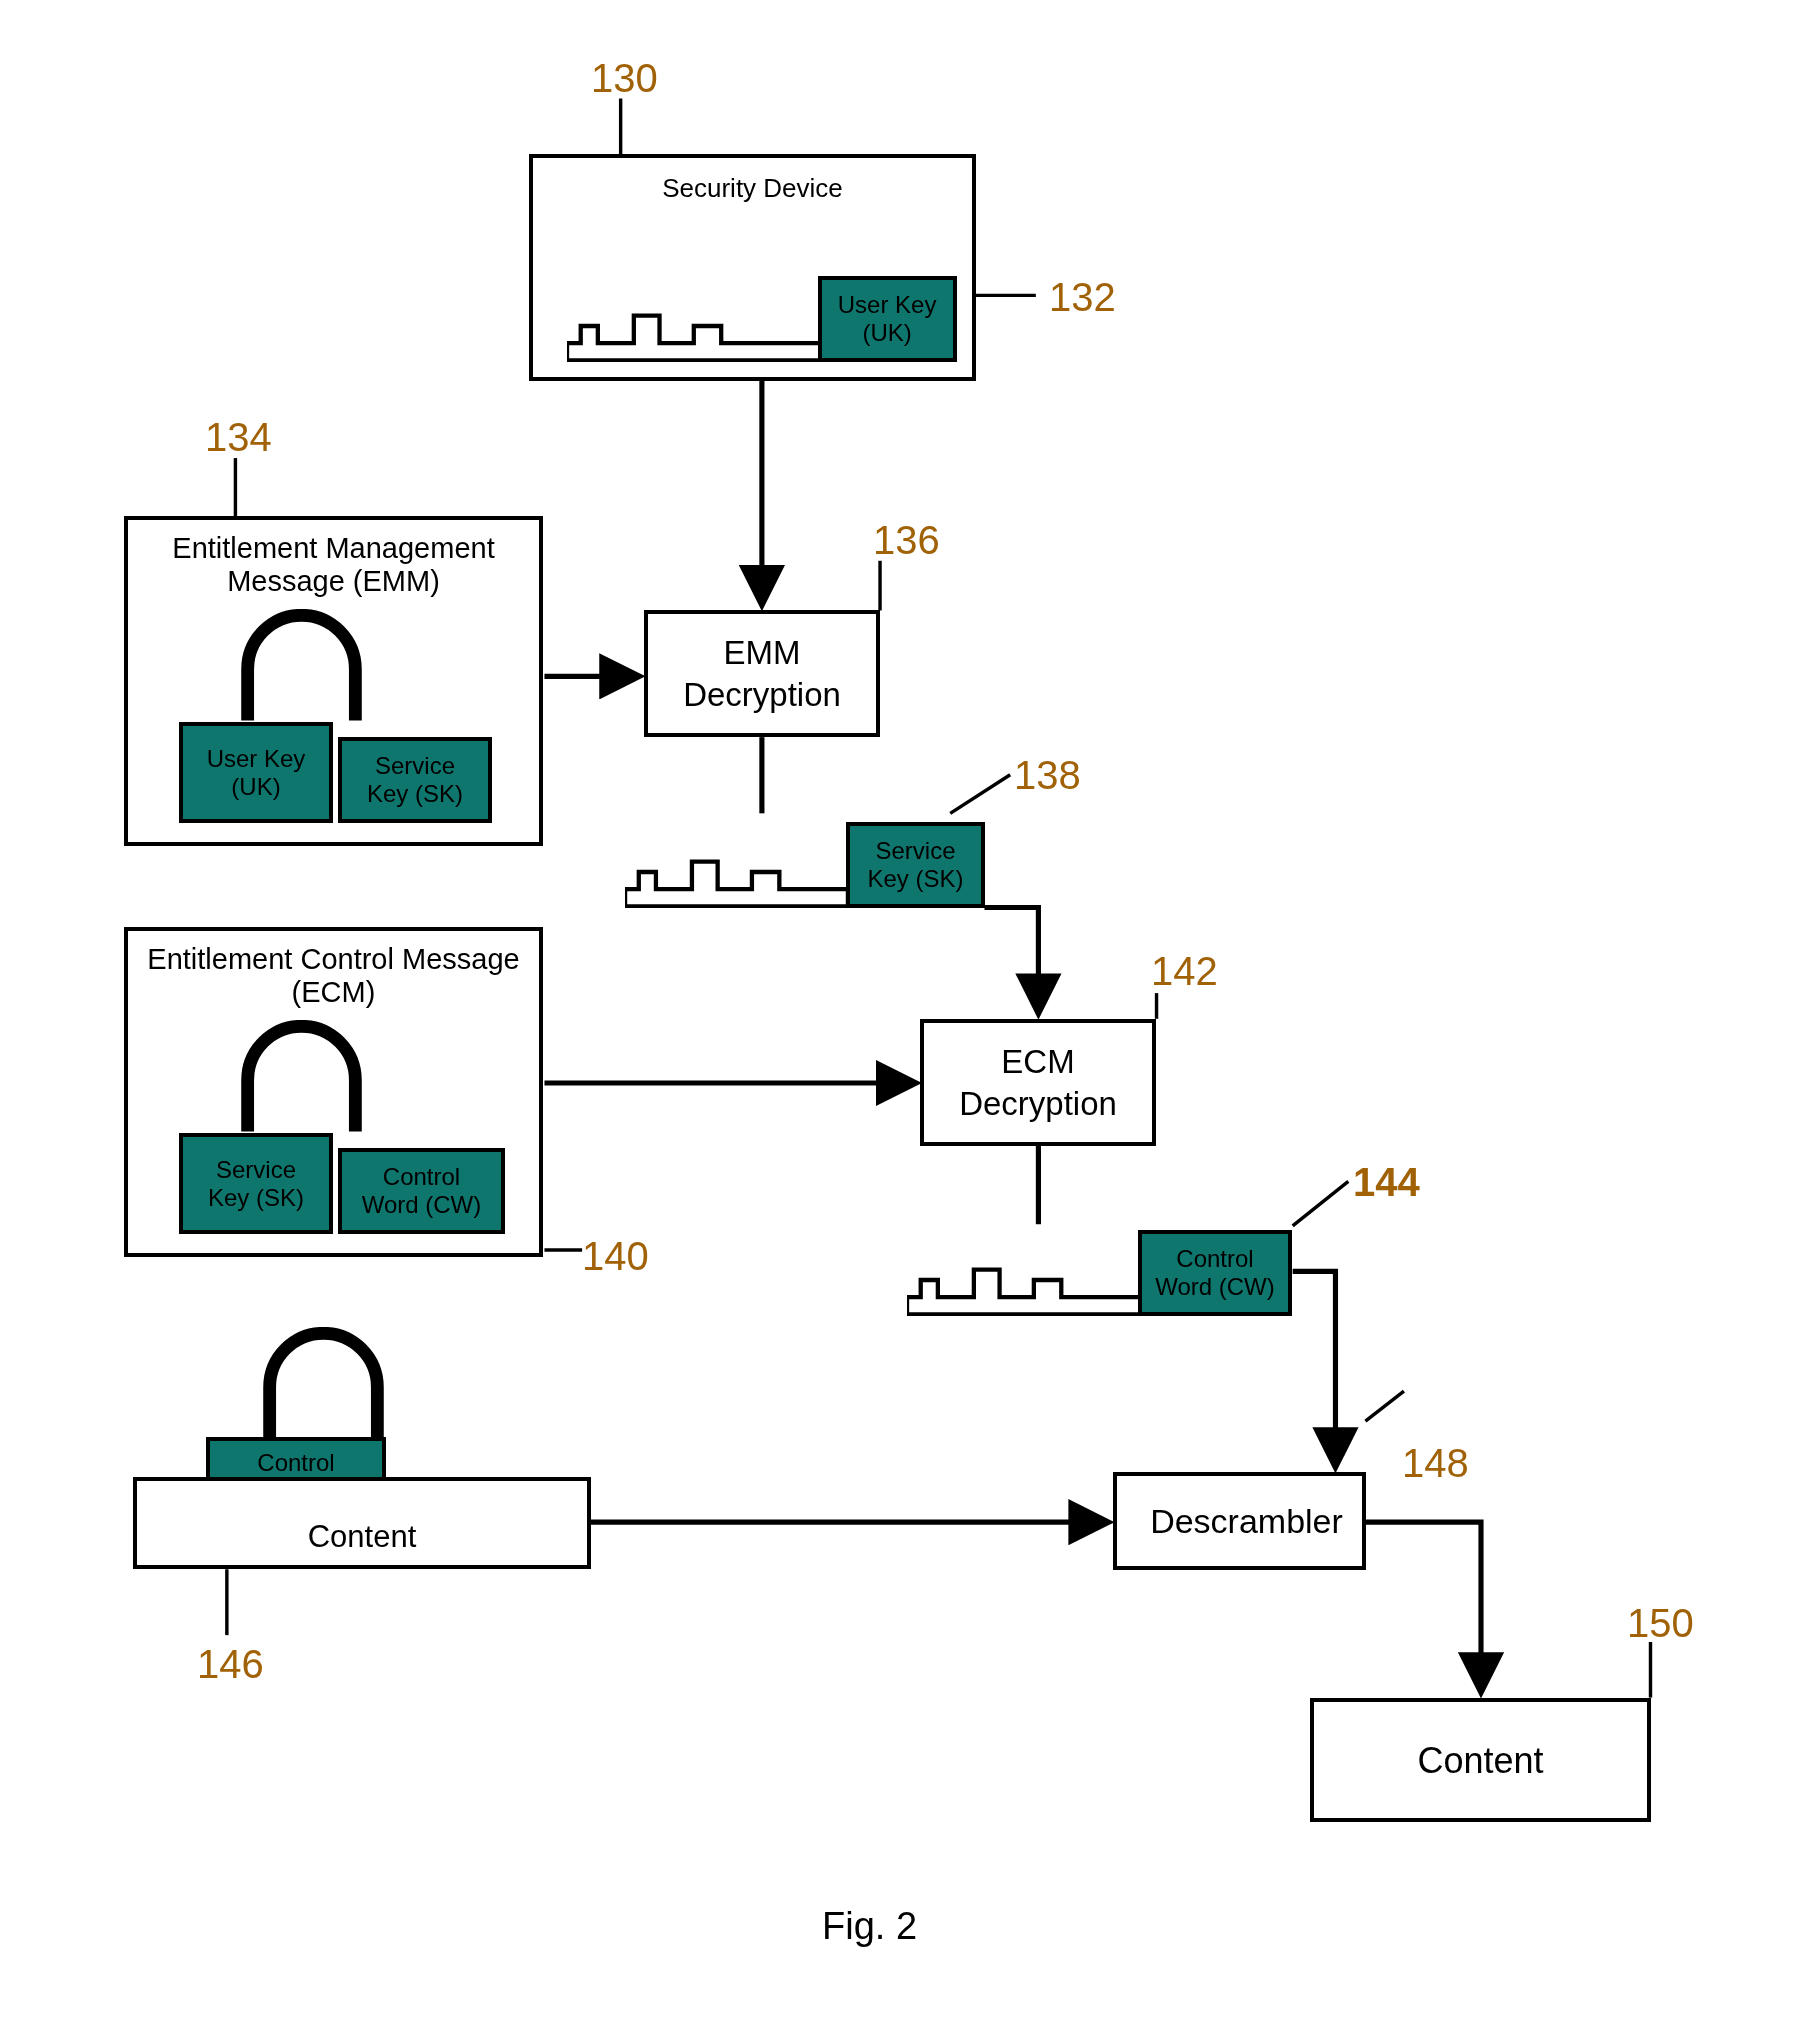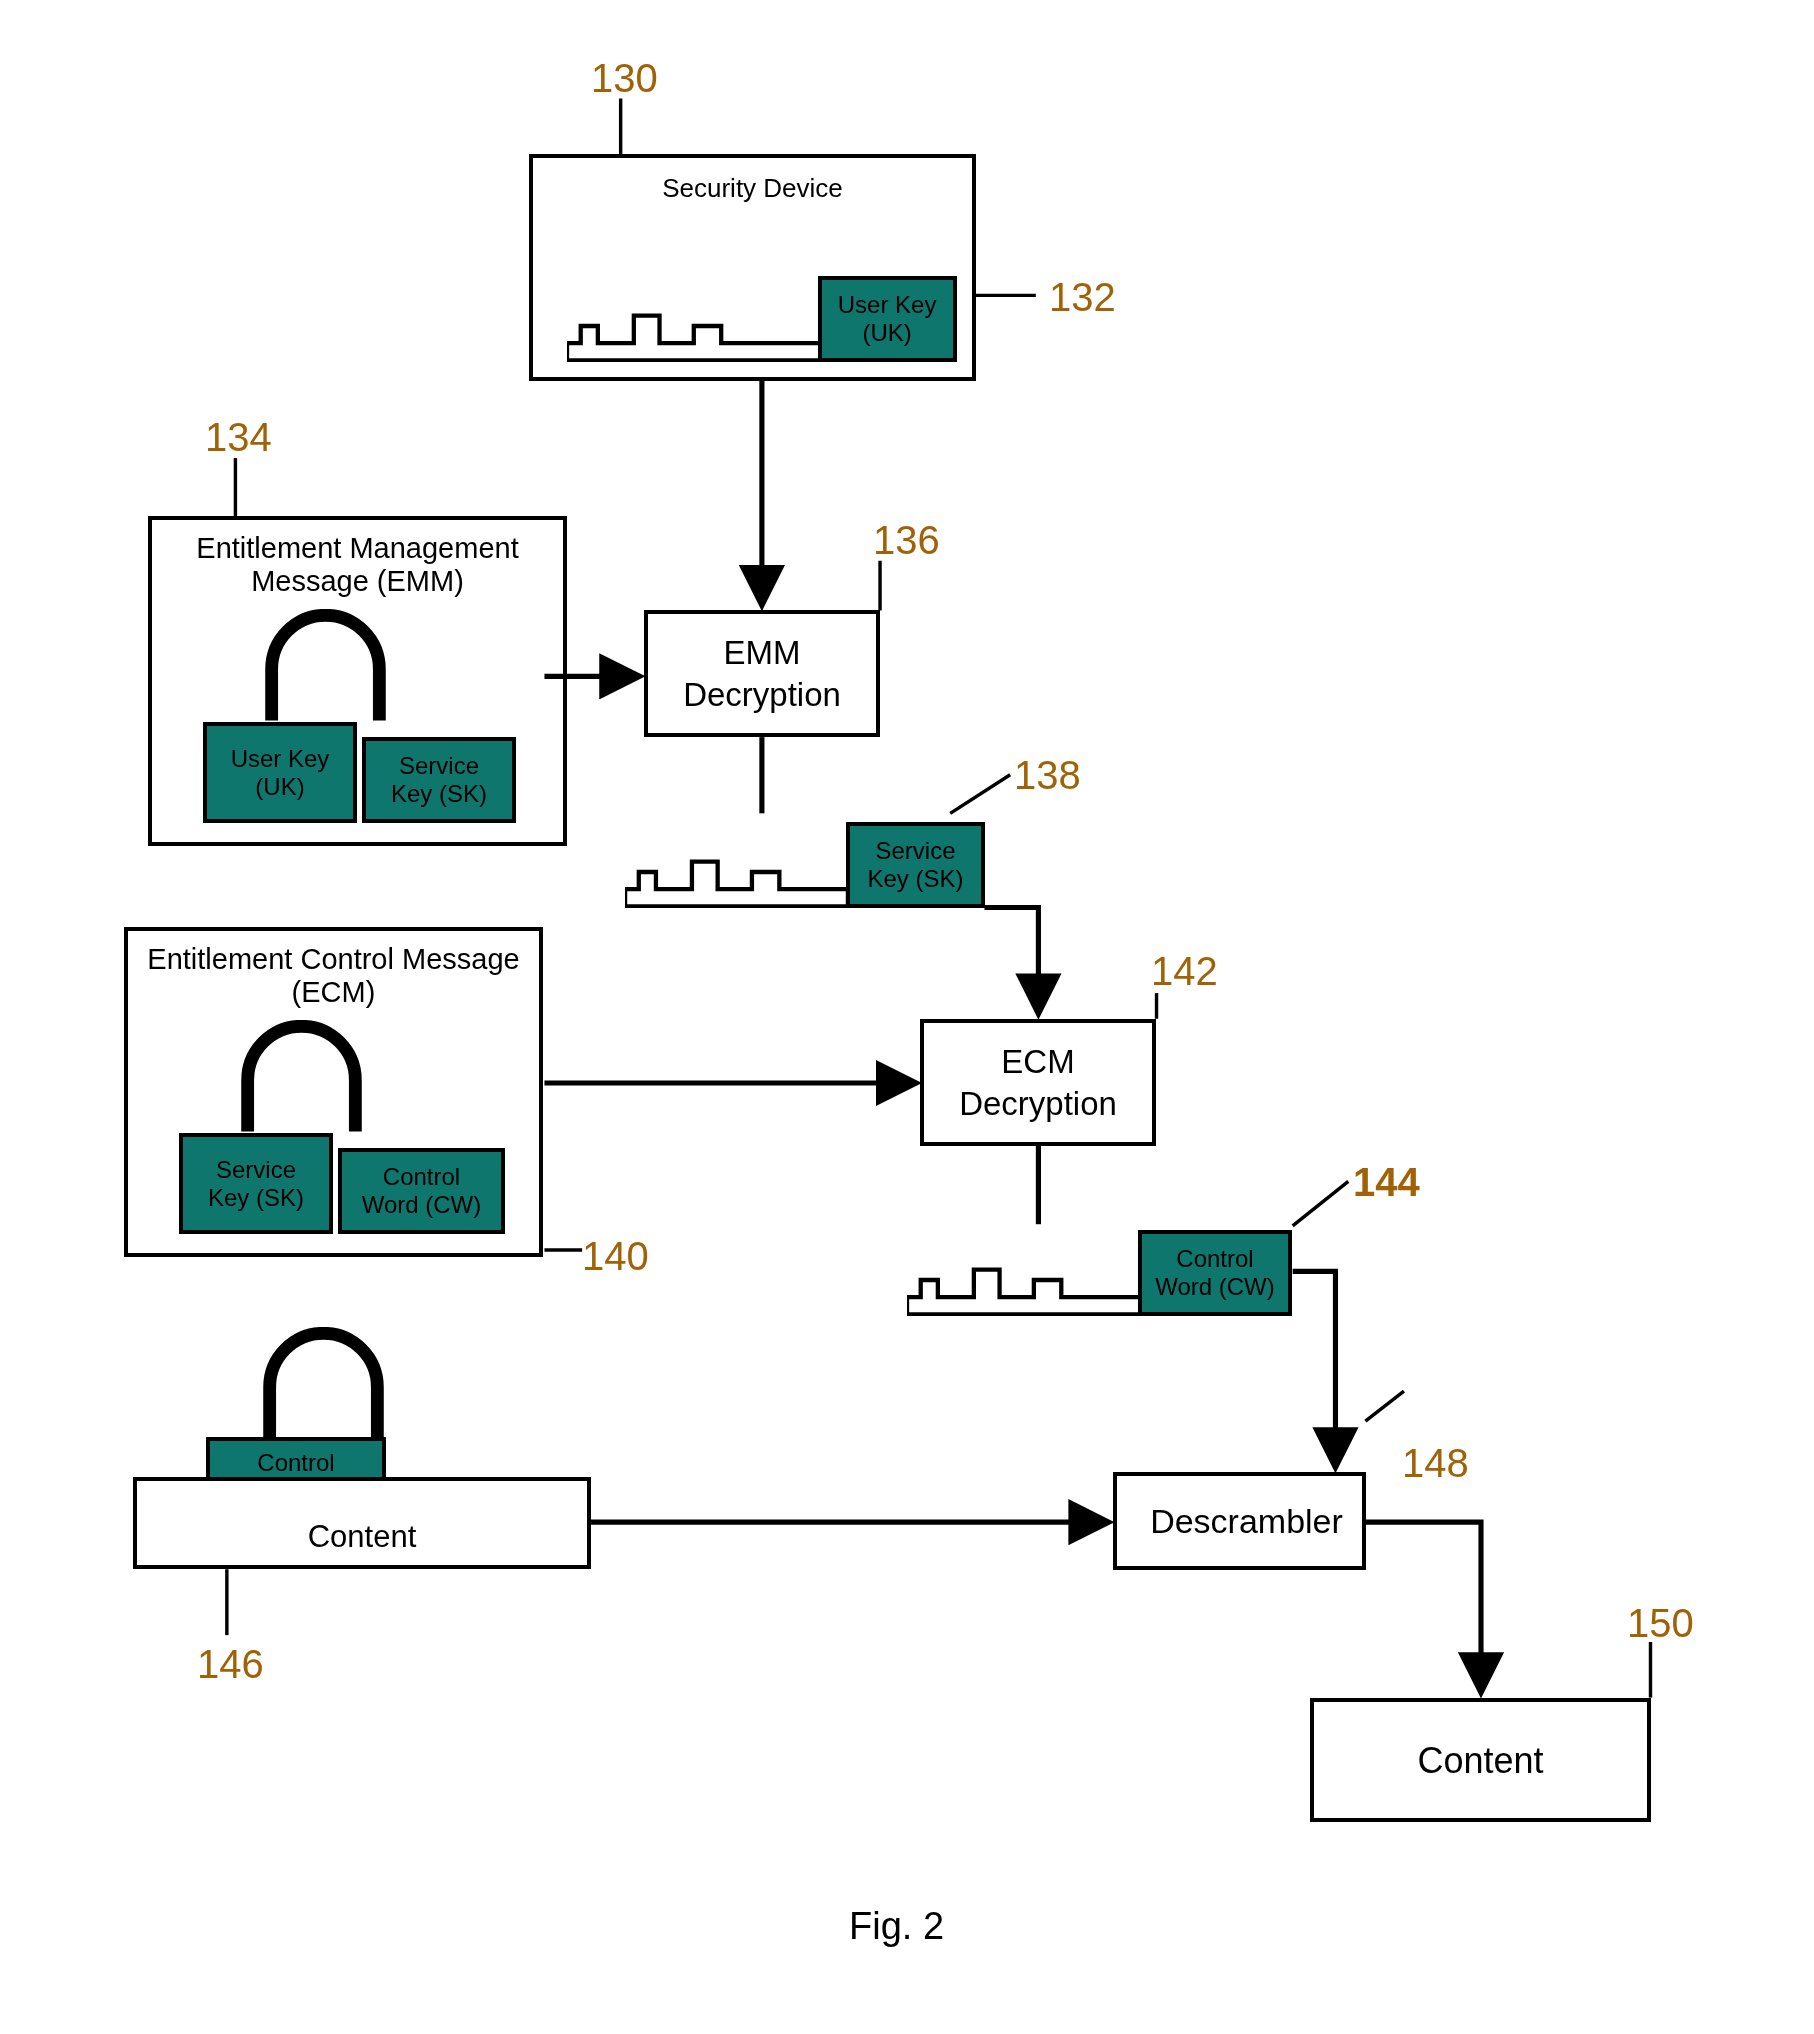--- a/index.html
+++ b/index.html
@@ -84,21 +84,21 @@
 
   <svg style="position:absolute; left:34px; bottom:15.4px;" width="257" height="60" viewBox="0 0 300 70">
     <path d="M0 68 L0 48 L16 48 L16 28 L36 28 L36 48 L78 48 L78 16 L108 16 L108 48 L148 48 L148 28 L180 28 L180 48 L300 48 L300 68 Z" fill="none" stroke="#000" stroke-width="5"></path>
   </svg>
   <div class="tiny-box" style="right:15.4px; bottom:15.4px; width:139px; height:86px;">
     <div class="key-label" style="white-space:pre-line;">User Key
 (UK)</div>
   </div>
 </div>
 
-<div class="msg-box" style="left:124px; top:516px; width:419px; height:330px;margin-left:24px;">
+<div class="msg-box" style="left:124px; top:516px; width:419px; height:330px;">
   <div class="msg-title" style="position:absolute; top:12px; left:0; right:0;">Entitlement Management
 Message (EMM)</div>
 
   <svg style="position:absolute; left:94px; top:89px;" width="159" height="116" viewBox="0 0 186 135">
     <path d="M30 130 L30 70 A63 63 0 0 1 156 70 L156 130" fill="none" stroke="#000" stroke-width="15"></path>
   </svg>
   <div class="tiny-box" style="left:51px; bottom:19px; width:154px; height:101px;">
     <div class="key-label" style="white-space:pre-line;">User Key
 (UK)</div>
   </div>
@@ -168,21 +168,21 @@
 </div>
 
 <div class="box" style="left:1113px; top:1472px; width:253px; height:98px;padding-left:14px;">
   <div class="inner-text" style="font-size:34px;">Descrambler</div>
 </div>
 
 <div class="box" style="left:1310px; top:1698px; width:341px; height:124px;">
   <div class="inner-text" style="font-size:36px;">Content</div>
 </div>
 
-<div class="caption" style="left:822px; top:1905px;margin-left:27px;">Fig. 2</div>
+<div class="caption" style="left:822px; top:1905px;">Fig. 2</div>
 
 <svg class="overlay" viewBox="0 0 2119 2377" width="1814" height="2035">
   <defs>
     <marker id="arrow" viewBox="0 0 12 12" refX="10" refY="6" markerWidth="9" markerHeight="9" orient="auto-start-reverse">
       <path d="M0 0 L12 6 L0 12 Z" fill="#000"></path>
     </marker>
   </defs>
 
   <line x1="725" y1="115" x2="725" y2="180" stroke="#000" stroke-width="4"></line>
   <line x1="1140" y1="345" x2="1210" y2="345" stroke="#000" stroke-width="4"></line>

